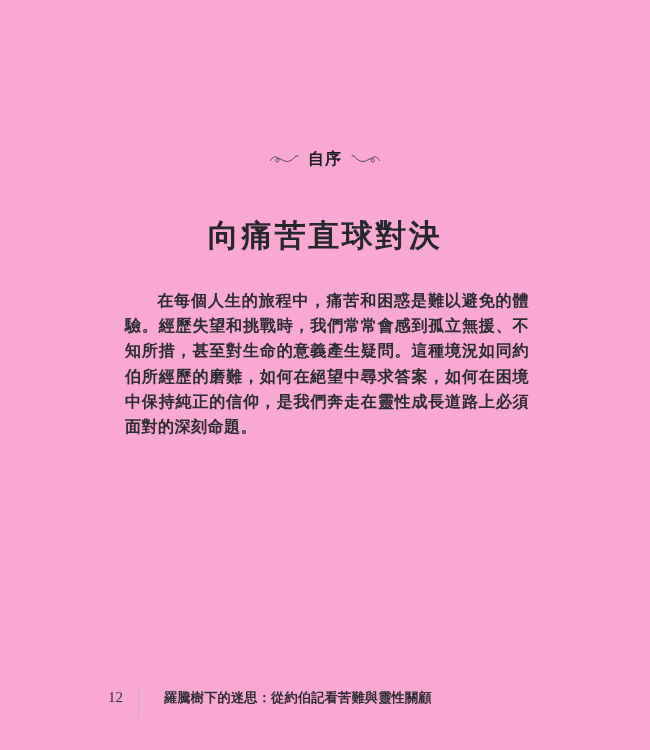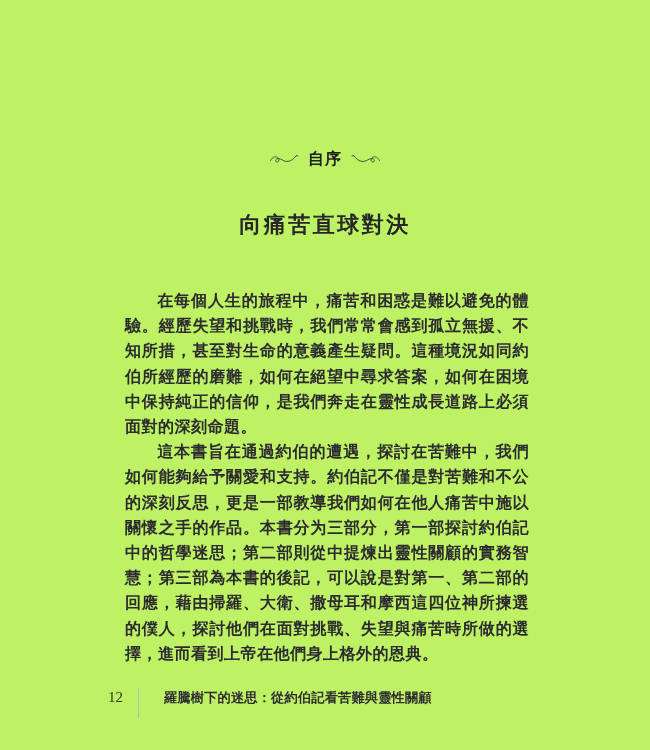--- a/index.html
+++ b/index.html
@@ -13,21 +13,21 @@
     position: relative;
     overflow: hidden;
     font-family: "Liberation Serif", "DejaVu Serif", serif;
     color: #2a2a2e;
     -webkit-font-smoothing: antialiased;
   }
 
   .page {
     position: absolute;
     inset: 0;
-    background: #bef264;
+    background: #f9a8d4;
   }
 
   
   .section-label-row {
     position: absolute;
     top: 146px;
     left: 0;
     right: 0;
     display: flex;
     align-items: center;
@@ -56,21 +56,21 @@
   }
 
   
   .chapter-title {
     position: absolute;
     top: 196px;
     left: 0;
     right: 0;
     text-align: center;
     font-family: "Liberation Serif", "DejaVu Serif", serif;
-    font-size: 22px;
+    font-size: 31px;
     letter-spacing: 2.5px;
     color: #26262b;
     line-height: 1.25;
     white-space: nowrap;
   }
 
   
   .body-copy {
     position: absolute;
     top: 288px;
@@ -146,21 +146,20 @@
                  C25 13, 29 19, 36 19 C44 19, 50 13, 54 8" fill="none" stroke="currentColor" stroke-width="1.7" stroke-linecap="round"></path>
         <path d="M54 8 C56 6.5, 58 6.5, 58 8.5" fill="none" stroke="currentColor" stroke-width="1.7" stroke-linecap="round"></path>
       </svg>
     </span>
   </div>
 
   <h1 class="chapter-title">向痛苦直球對決</h1>
 
   <div class="body-copy">
     <p class="body-paragraph">在每個人生的旅程中，痛苦和困惑是難以避免的體驗。經歷失望和挑戰時，我們常常會感到孤立無援、不知所措，甚至對生命的意義產生疑問。這種境況如同約伯所經歷的磨難，如何在絕望中尋求答案，如何在困境中保持純正的信仰，是我們奔走在靈性成長道路上必須面對的深刻命題。</p>
-    <p class="body-paragraph">這本書旨在通過約伯的遭遇，探討在苦難中，我們如何能夠給予關愛和支持。約伯記不僅是對苦難和不公的深刻反思，更是一部教導我們如何在他人痛苦中施以關懷之手的作品。本書分为三部分，第一部探討約伯記中的哲學迷思；第二部則從中提煉出靈性關顧的實務智慧；第三部為本書的後記，可以說是對第一、第二部的回應，藉由掃羅、大衛、撒母耳和摩西這四位神所揀選的僕人，探討他們在面對挑戰、失望與痛苦時所做的選擇，進而看到上帝在他們身上格外的恩典。</p>
   </div>
 
   <div class="page-footer">
     <span class="folio">12</span>
     <span class="footer-rule"></span>
     <span class="footer-title">羅騰樹下的迷思：從約伯記看苦難與靈性關顧</span>
   </div>
 
 </div>
 

